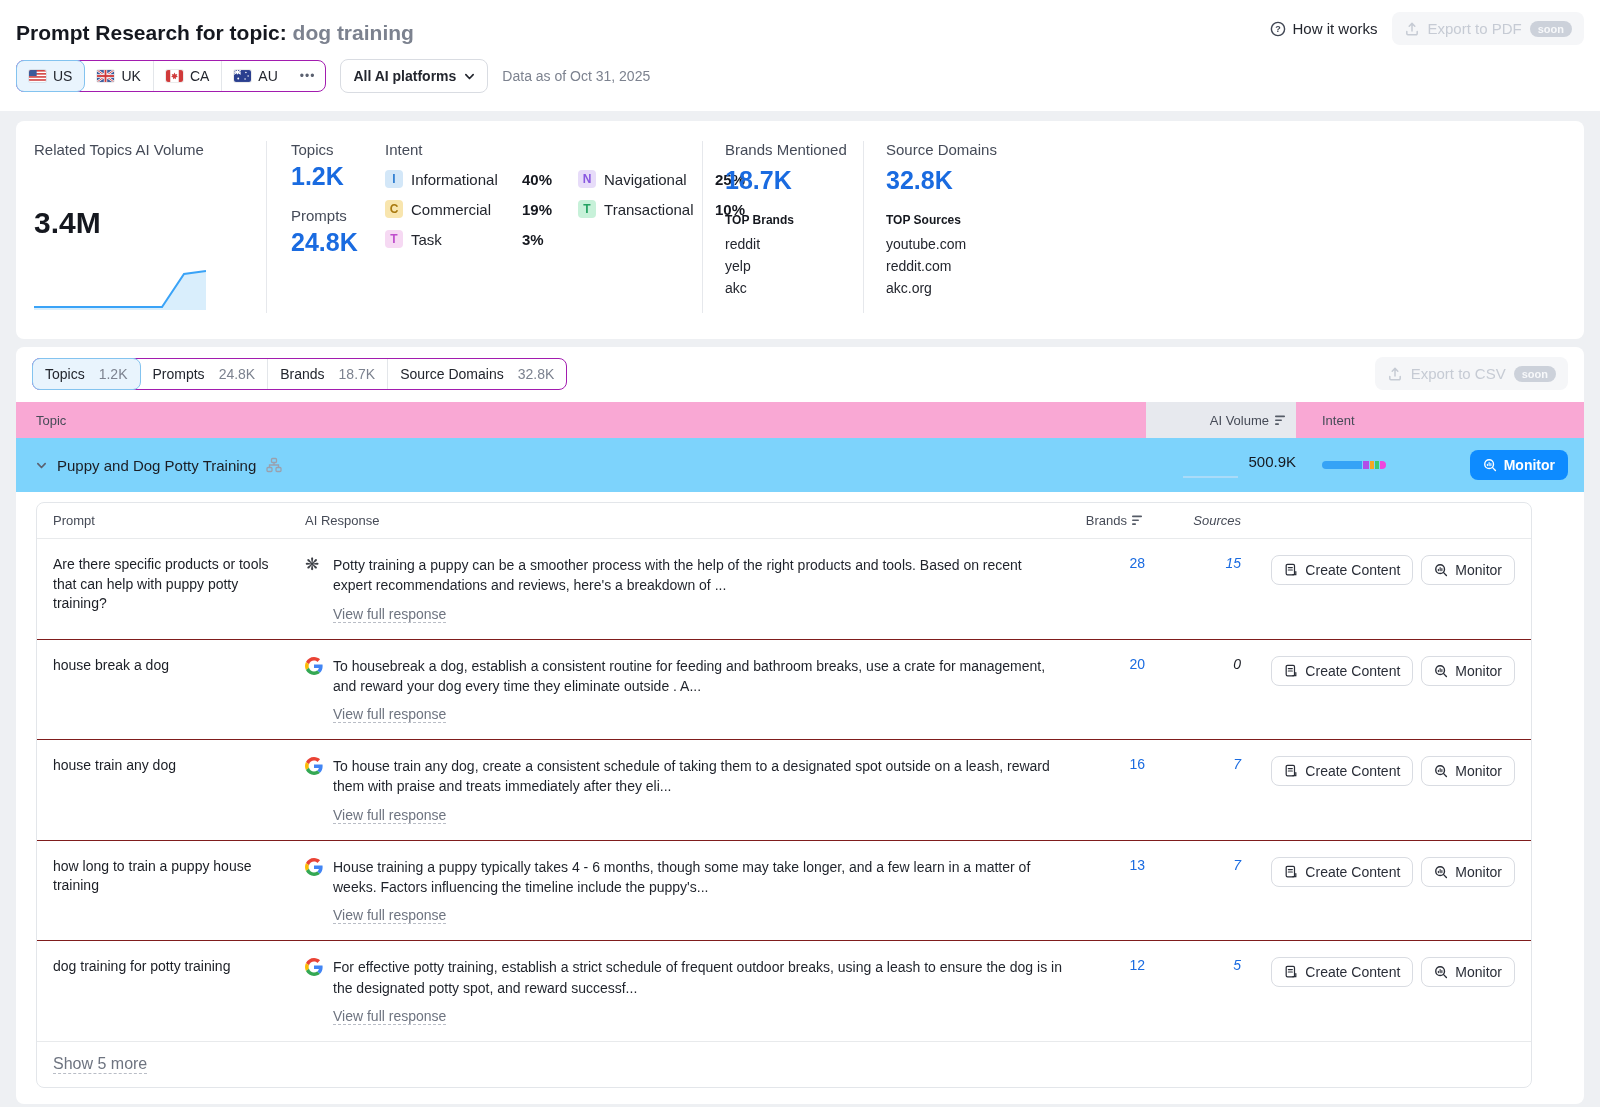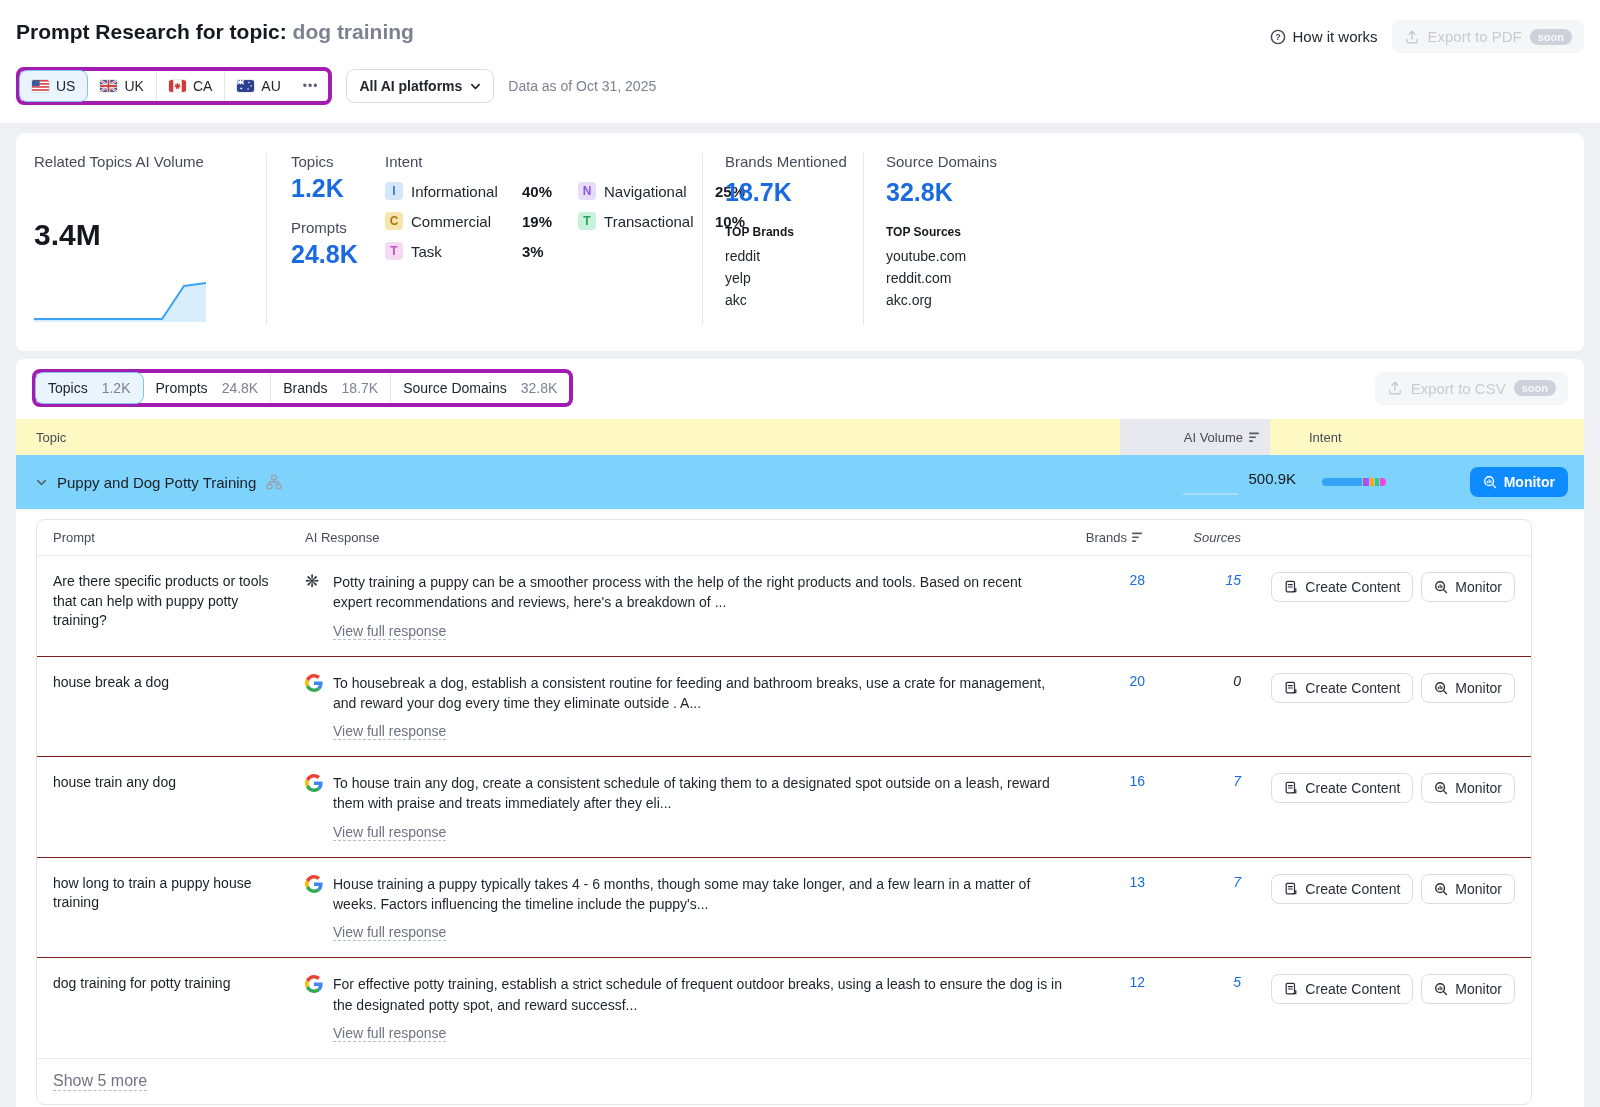--- a/index.html
+++ b/index.html
@@ -4,33 +4,33 @@
 <style>
   * { margin:0; padding:0; box-sizing:border-box; }
   html,body { width:1600px; height:1107px; overflow:hidden; }
   body {
     font-family:"Liberation Sans", sans-serif;
     background:#eef0f3;
     color:#23262e;
     font-size:14px;
   }
   .top-header { background:#fff; padding:12px 16px 18px 16px; }
-  .title-row { display:flex; align-items:flex-start; justify-content:space-between;margin-top:8px; }
+  .title-row { display:flex; align-items:flex-end; justify-content:space-between; }
   .page-title { font-size:21px; font-weight:bold; color:#15181f; }
   .page-title .topic { color:#7c828f; font-weight:bold; }
   .title-actions { display:flex; align-items:center; gap:14px; }
   .how-it-works { display:flex; align-items:center; gap:7px; color:#23262e; font-size:15px; cursor:pointer; }
   .btn-disabled {
     display:flex; align-items:center; gap:8px;
     background:#f5f6f8; color:#c6cbd4; border:none; border-radius:8px;
     padding:8px 12px; font-size:15px; font-family:inherit;
   }
   .soon-badge { background:#ccd1da; color:#f7f8fa; font-size:11px; font-weight:bold; padding:2px 8px; border-radius:9px; }
   .filters-row { display:flex; align-items:center; gap:14px; margin-top:14px; }
-  .seg-group { display:flex; border:4px solid #a21caf; border-radius:8px; background:#fff; }
+  .seg-group { display:flex; border:1px solid #a21caf; border-radius:8px; background:#fff; }
   .seg-item {
     display:flex; align-items:center; gap:7px; padding:7px 12px; background:none; border:none;
     border-right:1px solid #e3e6ea; font-size:14px; color:#23262e; cursor:pointer; font-family:inherit;
   }
   .seg-item:last-child { border-right:none; }
   .seg-item.active {
     background:#e9f4fd; border:1px solid #83c3ef; border-radius:8px; margin:-1px 0 -1px -1px;
   }
   .seg-item.more { color:#5b6170; letter-spacing:1px; font-size:12px; padding:7px 10px; }
   .flag { width:17px; height:12px; display:inline-flex; border-radius:2px; overflow:hidden; box-shadow:0 0 0 1px rgba(0,0,0,.08); }
@@ -63,21 +63,21 @@
   .stats-col-brands { width:160px; padding-left:22px; }
   .stats-col-sources { width:250px; padding-left:22px; }
   .top-label { font-size:12px; font-weight:bold; color:#15181f; margin:18px 0 6px 0; }
   .top-list { list-style:none; }
   .top-list li { font-size:14px; color:#23262e; padding:3px 0; }
 
   
   .main-card { margin-top:8px; border-radius:8px; overflow:hidden; }
   .tabs-row { display:flex; align-items:center; justify-content:space-between; padding:10px 16px 12px 16px; }
   .tab-count { color:#7c828f; margin-left:7px; }
-  .table-header { display:flex; align-items:stretch; background:#fef9c3; height:36px; font-size:13px; color:#464b57;gap:13px; }
+  .table-header { display:flex; align-items:stretch; background:#f9a8d4; height:36px; font-size:13px; color:#464b57; }
   .th-topic { flex:1; display:flex; align-items:center; padding-left:20px; }
   .vol-cell { width:150px; display:flex; align-items:center; justify-content:flex-end; }
   .th-vol { background:#e7e9ee; padding-right:8px; gap:6px; }
   .bar-cell { width:130px; display:flex; align-items:center; padding-left:26px; }
   .action-cell { width:158px; display:flex; align-items:center; justify-content:flex-end; padding-right:16px; }
   .sort-icon { width:13px; height:11px; }
   .topic-row { display:flex; align-items:center; height:54px; }
   .topic-row.expanded { background:#7dd3fc; }
   .topic-name-cell { flex:1; display:flex; align-items:center; gap:10px; padding-left:20px; font-size:15px; color:#1b1e25; cursor:pointer; }
   .sitemap-icon { width:16px; height:16px; }

